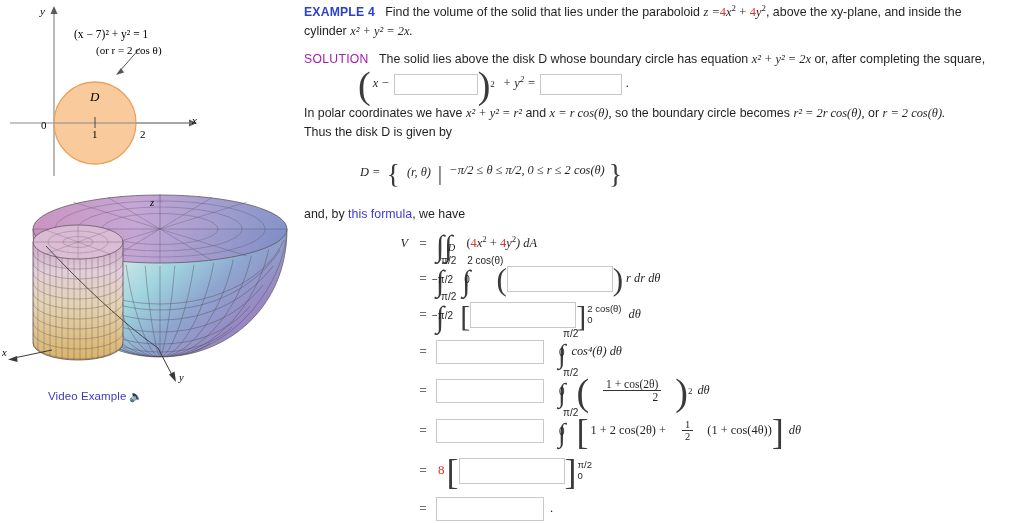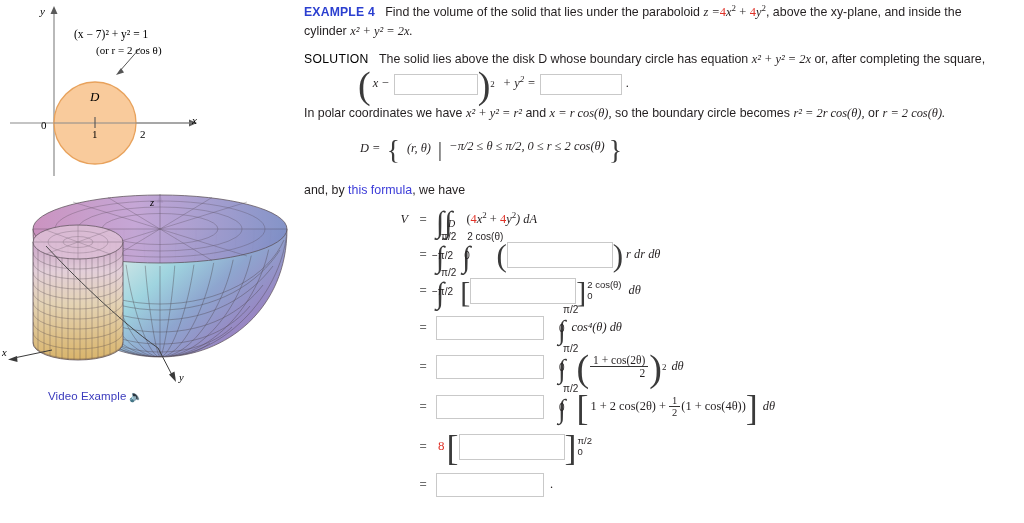--- a/index.html
+++ b/index.html
@@ -25,21 +25,21 @@
   }
   #video-example .spk { margin-left: 3px; font-size: 11px; color:#4a4a8a; }
 
   
   #right-col {
     position: absolute; left: 304px; top: 4px;
     width: 716px; height: 515px;
     font-size: 12.4px; color: #231f20; line-height: 1.45;
   }
   .lbl-blue { color:#2b3fd0; font-weight: bold; font-size: 12.2px; letter-spacing:.2px; }
-  .lbl-sol  { color:#000000; font-size: 12.2px; letter-spacing:.3px; }
+  .lbl-sol  { color:#a21caf; font-size: 12.2px; letter-spacing:.3px; }
   .lnk      { color:#3b3bd8; }
   .red      { color:#e03127; }
   .it       { font-style: italic; }
   .ser      { font-family: "Liberation Serif", serif; }
 
   .para { margin: 0 0 3px 0; }
 
   sup.s { font-size: .72em; vertical-align: super; line-height: 0; }
 
   
@@ -82,21 +82,21 @@
   .evl { display:inline-block; vertical-align: middle; font-size:9.5px; line-height:1.15; text-align:left; position:relative; top:0px; }
   .evl .t { display:block; }
   .evl .b { display:block; }
 
   
   .eqrow { display:flex; align-items:center; margin:0; }
   .eq-lhs { width: 26px; text-align:right; padding-right:8px; font-style:italic; }
   .eq-sign { width: 14px; text-align:center; color:#6e6e6e; }
 
   
-  .frac { display:inline-block; vertical-align: middle; text-align:right; font-size:11.5px; line-height:1.1; margin:0 1px; }
+  .frac { display:inline-block; vertical-align: middle; text-align:right; font-size:11.5px; line-height:1.1; margin:0 14px; }
   .frac .num { display:block; border-bottom:1px solid #333; padding:0 3px; }
   .frac .den { display:block; padding:0 3px; }
   .frac.tiny { font-size:10.5px; }
 </style>
 </head>
 <body>
 
 <div id="page">
 
   <div id="left-col">
@@ -294,20 +294,23 @@
     <p class="para" style="margin-bottom:1px;">
       <span>In polar coordinates we have</span>
       <span class="it ser">x² + y² = r²</span>
       <span>and</span>
       <span class="it ser">x = r cos(θ),</span>
       <span>so the boundary circle becomes</span>
       <span class="it ser">r² = 2r cos(θ),</span>
       <span>or</span>
       <span class="it ser">r = 2 cos(θ).</span>
     </p>
+    <p class="para" style="margin-bottom:6px;">
+      <span>Thus the disk D is given by</span>
+    </p>
 
     <div style="display:flex;align-items:center;margin:0 0 8px 56px;font-family:'Liberation Serif',serif;">
       <span class="it" style="margin-right:6px;">D =</span>
       <span class="dlm brace">{</span>
       <span class="it" style="margin:16px 7px;">(r, θ)</span>
       <span class="dlm" style="font-size:22px;line-height:0;font-weight:200;">|</span>
       <span class="it" style="margin:0 4px 4px 7px;">−π/2 ≤ θ ≤ π/2, 0 ≤ r ≤ 2 cos(θ)</span>
       <span class="dlm brace">}</span>
     </div>
 

